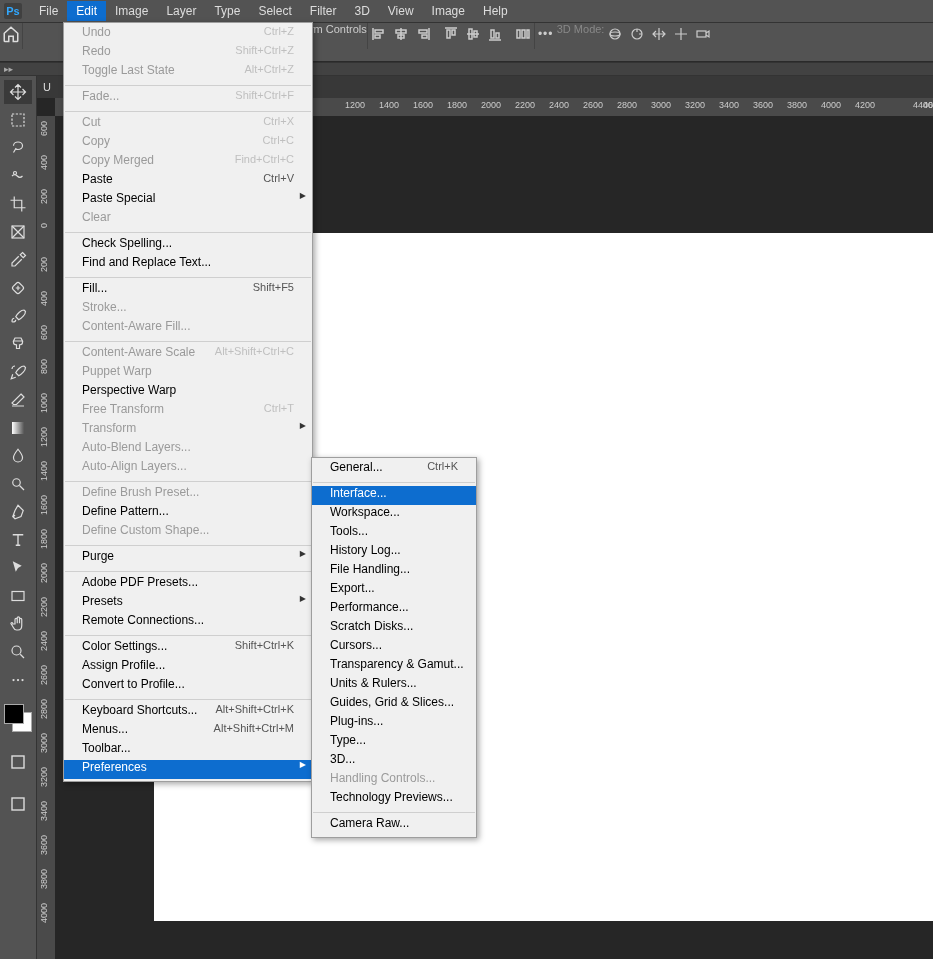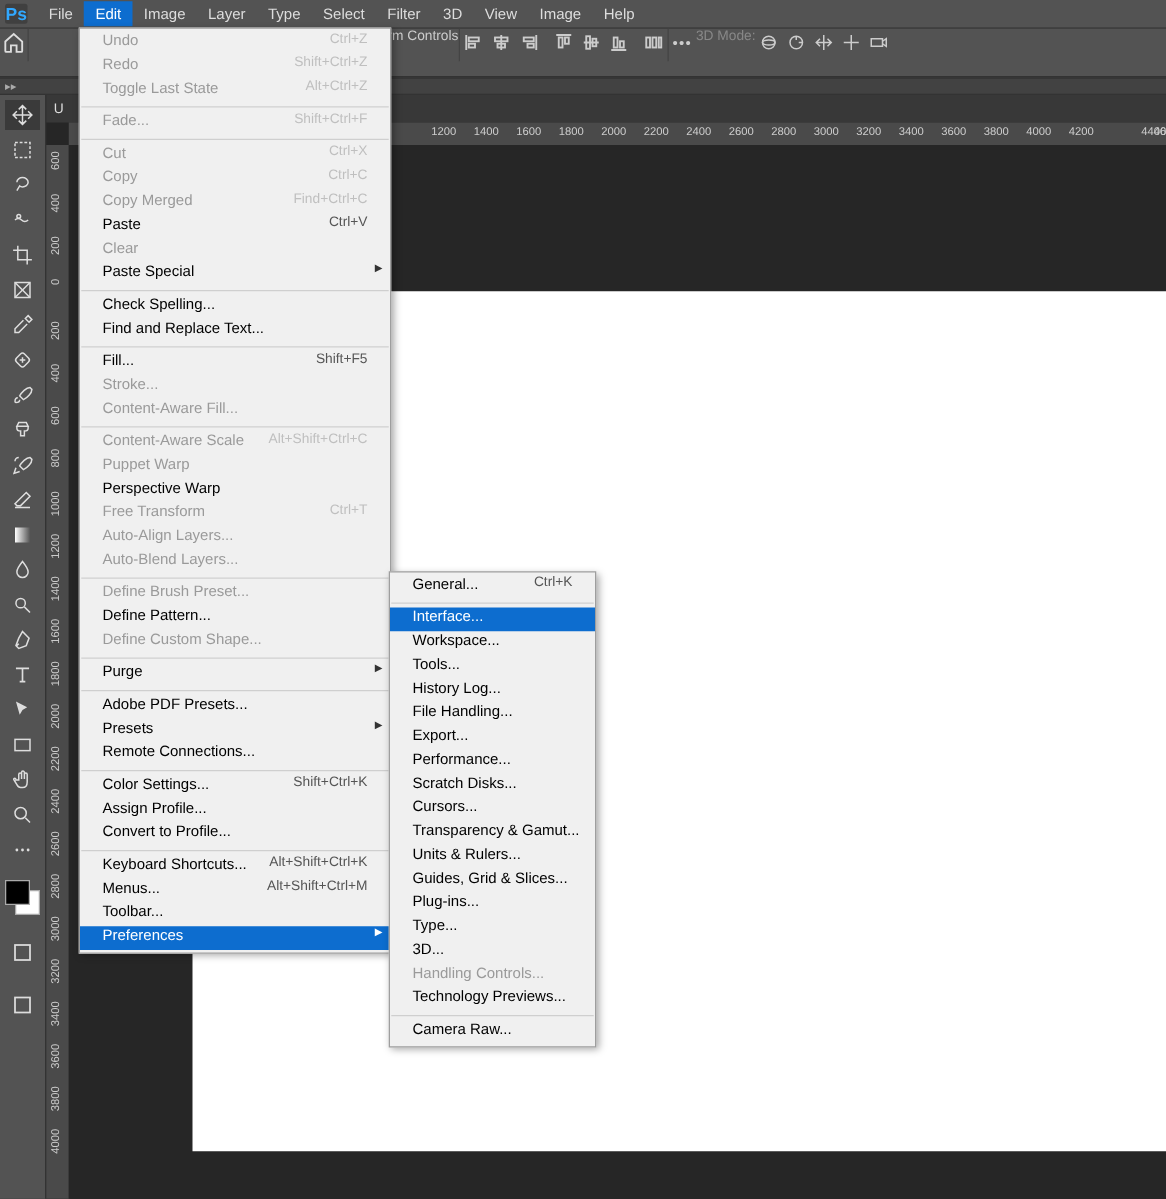--- a/index.html
+++ b/index.html
@@ -1,17 +1,17 @@
 <!DOCTYPE html>
 <html><head>
 <meta charset="utf-8">
 <style>
   html,body{margin:0;padding:0;width:933px;height:959px;background:#2e2e2e;font-family:"Segoe UI",Tahoma,sans-serif;font-size:12px;color:#ddd;overflow:hidden}
   .menubar{display:flex;align-items:center;height:22px;background:#535353;border-bottom:1px solid #333;padding-left:2px}
-  .ps-icon{width:18px;height:16px;background:#404040;color:#31a8ff;font-size:14px;font-weight:bold;display:flex;align-items:center;justify-content:center;margin:0 8px 0 2px;border-radius:2px}
+  .ps-icon{width:18px;height:16px;background:#404040;color:#31a8ff;font-size:11px;font-weight:bold;display:flex;align-items:center;justify-content:center;margin:0 8px 0 2px;border-radius:2px}
   .menu-item{padding:3px 9px;color:#ddd;cursor:default}
   .menu-item.open{background:#0d6dcf;color:#fff}
   .optbar{display:flex;height:38px;background:#535353;border-bottom:1px solid #2a2a2a;padding-left:0;}
   .home-icon{width:22px;height:22px;display:flex;align-items:center;justify-content:center;color:#ddd}
   .optlabel{color:#ccc;font-size:11px}
   .opt-sep{width:1px;height:26px;background:#444}
   .iconbtn{width:22px;height:22px;display:flex;align-items:center;justify-content:center;color:#ccc}
   .iconbtn svg{stroke:#ccc}
   .togglebar{height:12px;background:#424242;border-top:1px solid #333;border-bottom:1px solid #333;display:flex;align-items:center;padding-left:4px;color:#aaa;font-size:9px}
   .workspace{position:relative;display:flex;height:calc(959px - 22px - 38px - 12px)}
@@ -389,26 +389,26 @@
       <span class="sc">Ctrl+C</span>
     </div>
     <div class="mrow dis">
       <span class="lab">Copy Merged</span>
       <span class="sc">Find+Ctrl+C</span>
     </div>
     <div class="mrow">
       <span class="lab">Paste</span>
       <span class="sc">Ctrl+V</span>
     </div>
-    <div class="mrow dis">
-      <span class="lab">Clear</span>
-    </div>
     <div class="mrow sub">
       <span class="lab">Paste Special</span>
     </div>
+    <div class="mrow dis">
+      <span class="lab">Clear</span>
+    </div>
     <div class="msep"></div>
     <div class="mrow">
       <span class="lab">Check Spelling...</span>
     </div>
     <div class="mrow">
       <span class="lab">Find and Replace Text...</span>
     </div>
     <div class="msep"></div>
     <div class="mrow">
       <span class="lab">Fill...</span>
@@ -428,25 +428,28 @@
     <div class="mrow dis">
       <span class="lab">Puppet Warp</span>
     </div>
     <div class="mrow">
       <span class="lab">Perspective Warp</span>
     </div>
     <div class="mrow dis">
       <span class="lab">Free Transform</span>
       <span class="sc">Ctrl+T</span>
     </div>
+    <div class="mrow dis sub">
+      <span class="lab">Transform</span>
+    </div>
+    <div class="mrow dis">
+      <span class="lab">Auto-Blend Layers...</span>
+    </div>
     <div class="mrow dis">
       <span class="lab">Auto-Align Layers...</span>
-    </div>
-    <div class="mrow dis">
-      <span class="lab">Auto-Blend Layers...</span>
     </div>
     <div class="msep"></div>
     <div class="mrow dis">
       <span class="lab">Define Brush Preset...</span>
     </div>
     <div class="mrow">
       <span class="lab">Define Pattern...</span>
     </div>
     <div class="mrow dis">
       <span class="lab">Define Custom Shape...</span>

